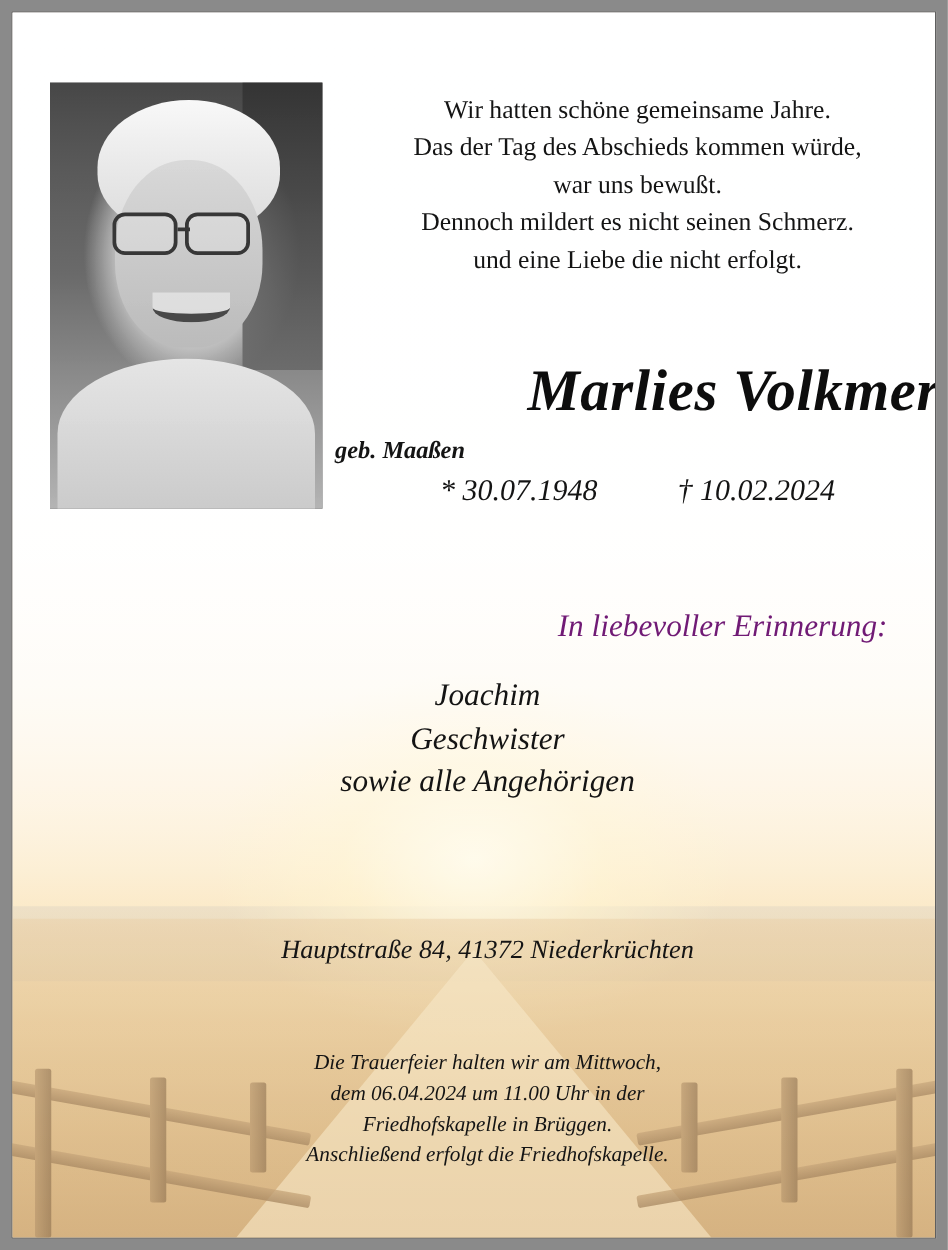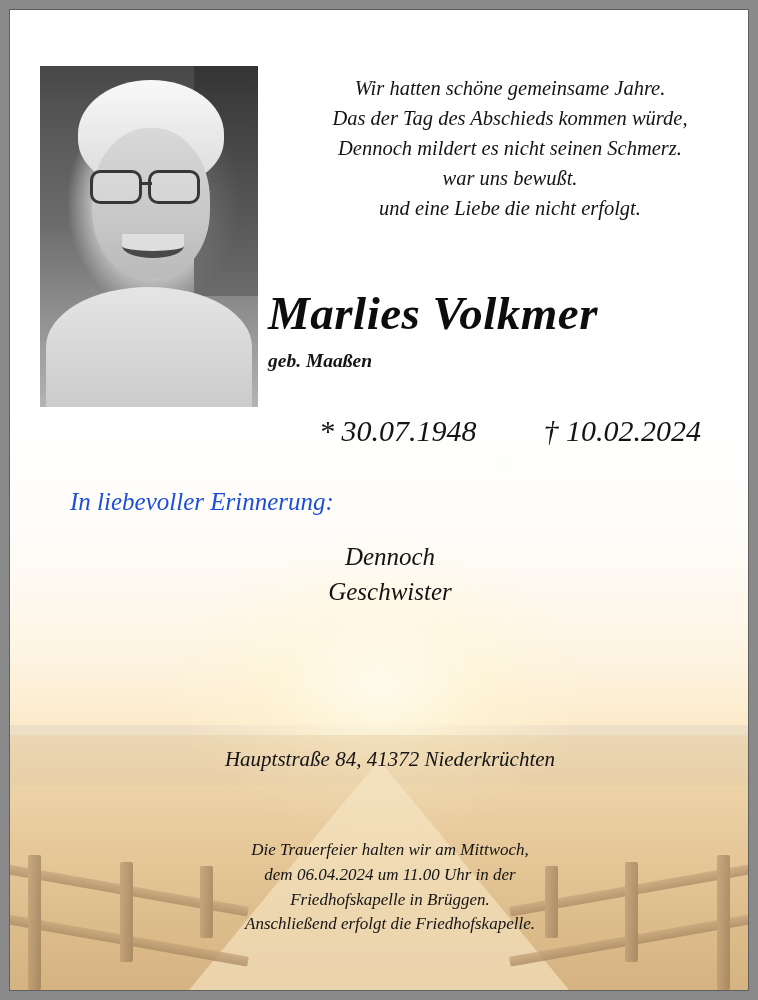--- a/index.html
+++ b/index.html
@@ -204,32 +204,31 @@
     background: linear-gradient(to bottom, #36352f, #6b6860);
     opacity: 0.85;
   }
 
   .verse {
     position: absolute;
     left: 270px;
     top: 64px;
     width: 460px;
     text-align: center;
-    font-style: italic;
     font-size: 20.5px;
     line-height: 1.46;
     color: #141414;
   }
 
   .name {
     position: absolute;
     left: 258px;
     top: 276px;
     width: 484px;
-    text-align: left;
+    text-align: right;
     font-weight: bold;
     font-style: italic;
     font-size: 47px;
     letter-spacing: 0.5px;
     color: #0d0d0d;
   }
   .maiden {
     position: absolute;
     left: 258px;
     top: 340px;
@@ -239,35 +238,34 @@
     font-size: 19.5px;
     color: #141414;
   }
   .dates {
     position: absolute;
     left: 258px;
     top: 370px;
     width: 484px;
     text-align: center;
     font-style: italic;
-    font-size: 30px;
-    color: #141414;
-    margin-top: 34px;
+    font-size: 24px;
+    color: #141414;
   }
   .dates .gap { display: inline-block; width: 52px; }
 
   .memory-heading {
     position: absolute;
     left: 60px;
     top: 478px;
     width: 640px;
-    text-align: left;
+    text-align: right;
     font-style: italic;
     font-size: 25px;
-    color: #1d4ed8;
+    color: #701a75;
   }
   .mourners {
     position: absolute;
     left: 60px;
     top: 530px;
     width: 640px;
     text-align: center;
     font-style: italic;
     font-size: 25px;
     line-height: 1.38;
@@ -337,39 +335,40 @@
           <div class="p-glass l"></div>
           <div class="p-glass r"></div>
           <div class="p-bridge"></div>
           <div class="p-smile"></div>
         </div>
       </div>
 
       <div class="verse">
         <div>Wir hatten schöne gemeinsame Jahre.</div>
         <div>Das der Tag des Abschieds kommen würde,</div>
+        <div>war uns bewußt.</div>
         <div>Dennoch mildert es nicht seinen Schmerz.</div>
-        <div>war uns bewußt.</div>
         <div>und eine Liebe die nicht erfolgt.</div>
       </div>
 
       <div class="name">Marlies Volkmer</div>
       <div class="maiden">geb. Maaßen</div>
 
       <div class="dates">
         <span>* 30.07.1948</span>
         <span class="gap"></span>
         <span>† 10.02.2024</span>
       </div>
 
       <div class="memory-heading">In liebevoller Erinnerung:</div>
 
       <div class="mourners">
-        <div>Dennoch</div>
+        <div>Joachim</div>
         <div>Geschwister</div>
+        <div>sowie alle Angehörigen</div>
       </div>
 
       <div class="funeral-home">
         <div>Hauptstraße 84, 41372 Niederkrüchten</div>
       </div>
 
       <div class="service-info">
         <div>Die Trauerfeier halten wir am Mittwoch,</div>
         <div>dem 06.04.2024 um 11.00 Uhr in der</div>
         <div>Friedhofskapelle in Brüggen.</div>

